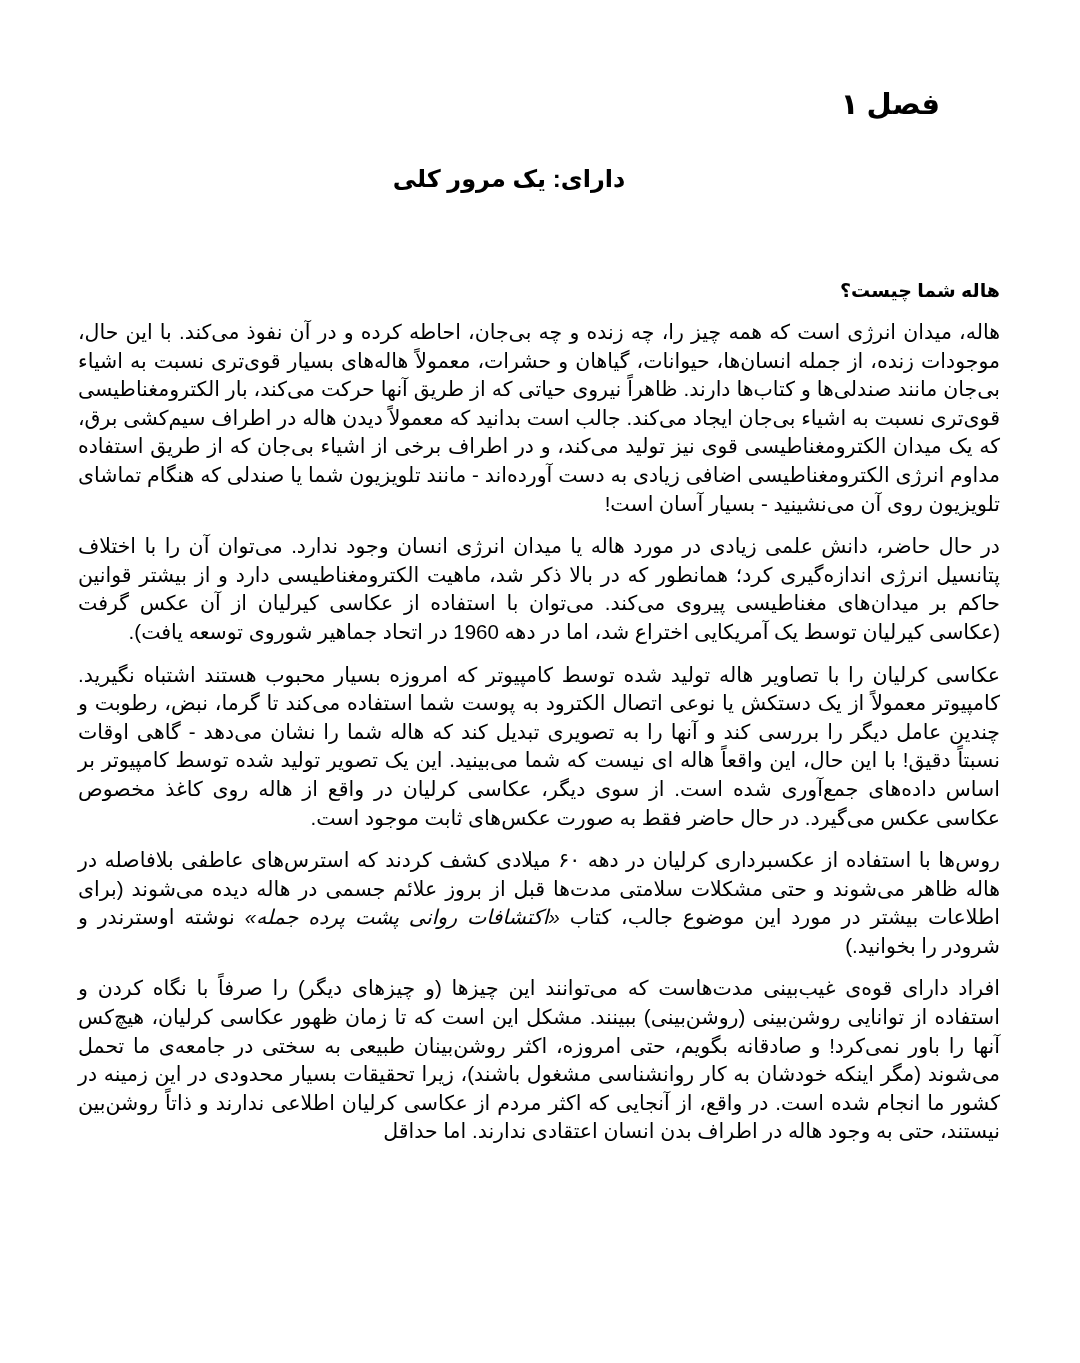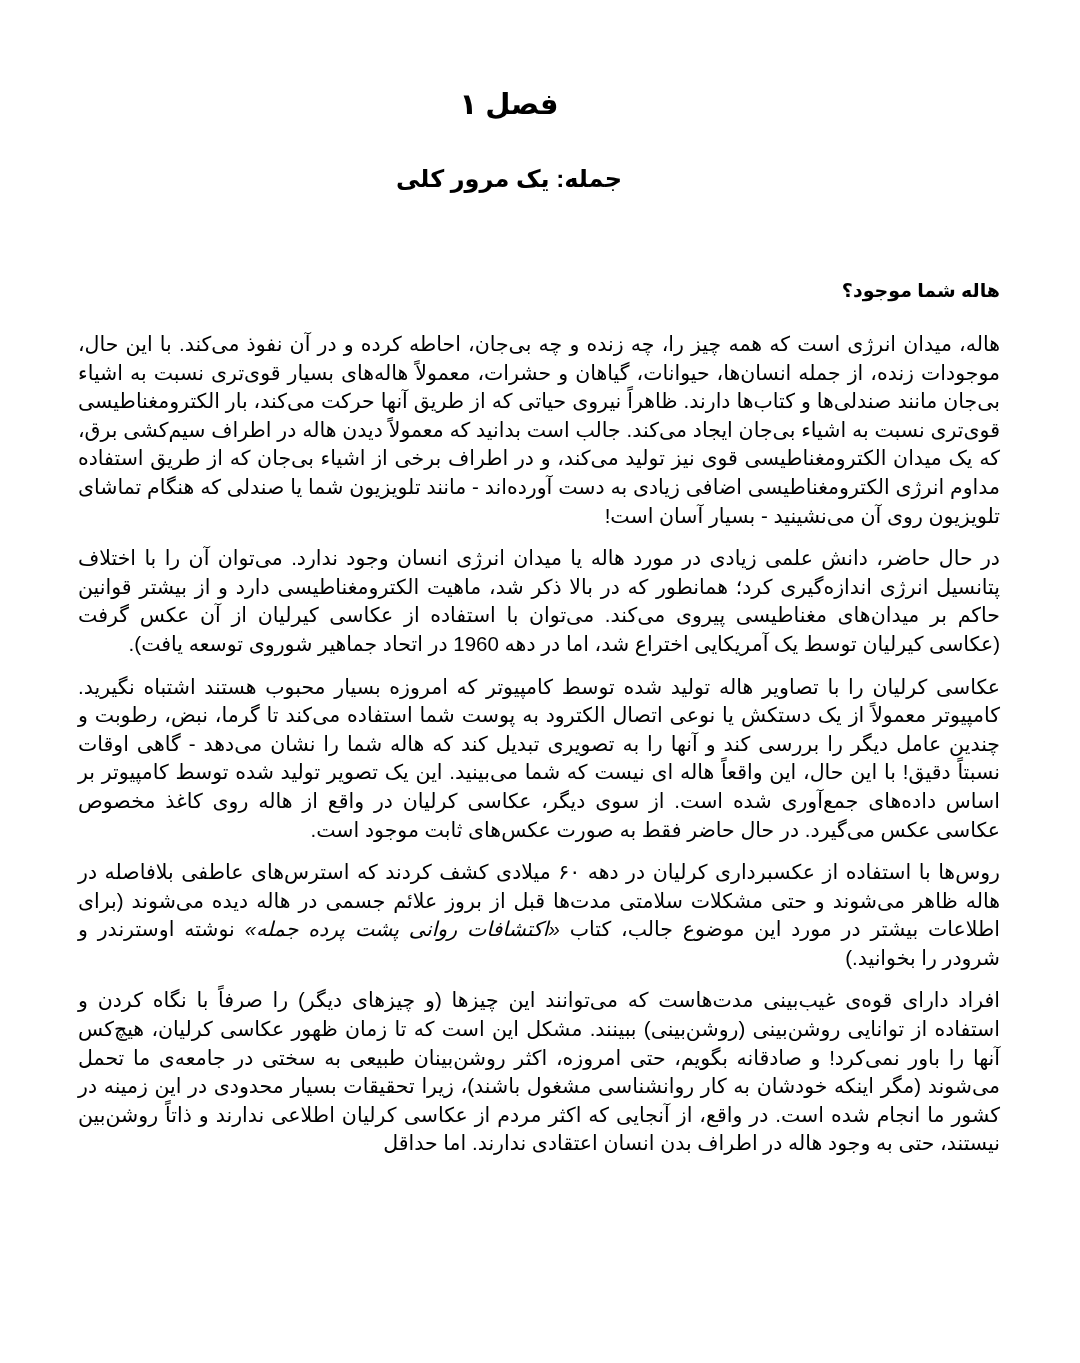--- a/index.html
+++ b/index.html
@@ -20,21 +20,20 @@
       left: 78px;
       right: 80px;
       top: 0;
       direction: rtl;
       text-align: right;
     }
     .chapter-title {
       position: absolute;
       left: 0; right: 0;
       top: 84px;
-      text-align: center;
       font-weight: bold;
       font-size: 29px;
       line-height: 40px;
       margin: 0;
       padding-right: 60px;
     }
     .chapter-subtitle {
       position: absolute;
       left: 0; right: 0;
       top: 162px;
@@ -57,33 +56,33 @@
     .body {
       position: absolute;
       left: 0; right: 0;
       top: 318px;
     }
     .para {
       font-size: 20.5px;
       line-height: 28.6px;
       text-align: justify;
       text-align-last: right;
-      margin: 12px 0 14px 0;
+      margin: 0 0 14px 0;
     }
     .para em {
       font-style: italic;
     }
   </style>
 </head>
 <body>
 
 <div class="page">
   <h1 class="chapter-title">فصل ۱</h1>
-  <h2 class="chapter-subtitle">جمله: یک مرور کلی</h2>
-  <h3 class="section-heading">هاله شما موجود؟</h3>
+  <h2 class="chapter-subtitle">دارای: یک مرور کلی</h2>
+  <h3 class="section-heading">هاله شما چیست؟</h3>
 
   <div class="body">
     <p class="para">هاله، میدان انرژی است که همه چیز را، چه زنده و چه بی‌جان، احاطه کرده و در آن نفوذ می‌کند. با این حال، موجودات زنده، از جمله انسان‌ها، حیوانات، گیاهان و حشرات، معمولاً هاله‌های بسیار قوی‌تری نسبت به اشیاء بی‌جان مانند صندلی‌ها و کتاب‌ها دارند. ظاهراً نیروی حیاتی که از طریق آنها حرکت می‌کند، بار الکترومغناطیسی قوی‌تری نسبت به اشیاء بی‌جان ایجاد می‌کند. جالب است بدانید که معمولاً دیدن هاله در اطراف سیم‌کشی برق، که یک میدان الکترومغناطیسی قوی نیز تولید می‌کند، و در اطراف برخی از اشیاء بی‌جان که از طریق استفاده مداوم انرژی الکترومغناطیسی اضافی زیادی به دست آورده‌اند - مانند تلویزیون شما یا صندلی که هنگام تماشای تلویزیون روی آن می‌نشینید - بسیار آسان است!</p>
     <p class="para">در حال حاضر، دانش علمی زیادی در مورد هاله یا میدان انرژی انسان وجود ندارد. می‌توان آن را با اختلاف پتانسیل انرژی اندازه‌گیری کرد؛ همانطور که در بالا ذکر شد، ماهیت الکترومغناطیسی دارد و از بیشتر قوانین حاکم بر میدان‌های مغناطیسی پیروی می‌کند. می‌توان با استفاده از عکاسی کیرلیان از آن عکس گرفت (عکاسی کیرلیان توسط یک آمریکایی اختراع شد، اما در دهه 1960 در اتحاد جماهیر شوروی توسعه یافت).</p>
     <p class="para">عکاسی کرلیان را با تصاویر  هاله تولید شده توسط کامپیوتر که امروزه بسیار محبوب هستند اشتباه نگیرید. کامپیوتر معمولاً از یک دستکش یا نوعی اتصال الکترود به پوست شما استفاده می‌کند تا گرما، نبض، رطوبت و چندین عامل دیگر را بررسی کند و آنها را به تصویری تبدیل کند که هاله شما را نشان می‌دهد - گاهی اوقات نسبتاً دقیق! با این حال، این واقعاً هاله ای نیست که شما می‌بینید. این یک تصویر تولید شده توسط کامپیوتر بر اساس داده‌های جمع‌آوری شده است. از سوی دیگر، عکاسی کرلیان در واقع از هاله روی کاغذ مخصوص عکاسی عکس می‌گیرد. در حال حاضر فقط به صورت عکس‌های ثابت موجود است.</p>
     <p class="para"><span>روس‌ها با استفاده از عکسبرداری کرلیان در دهه ۶۰ میلادی کشف کردند که استرس‌های عاطفی بلافاصله در هاله ظاهر می‌شوند و حتی مشکلات سلامتی مدت‌ها قبل از بروز علائم جسمی در هاله دیده می‌شوند (برای اطلاعات بیشتر در مورد این موضوع جالب، کتاب </span><em>«اکتشافات روانی پشت پرده جمله»</em><span> نوشته اوسترندر و شرودر را بخوانید.)</span></p>
     <p class="para">افراد دارای قوه‌ی غیب‌بینی مدت‌هاست که می‌توانند این چیزها (و چیزهای دیگر) را صرفاً با نگاه کردن و استفاده از توانایی روشن‌بینی (روشن‌بینی) ببینند. مشکل این است که تا زمان ظهور عکاسی کرلیان، هیچ‌کس آنها را باور نمی‌کرد! و صادقانه بگویم، حتی امروزه، اکثر روشن‌بینان طبیعی به سختی در جامعه‌ی ما تحمل می‌شوند (مگر اینکه خودشان به کار روانشناسی مشغول باشند)، زیرا تحقیقات بسیار محدودی در این زمینه در کشور ما انجام شده است. در واقع، از آنجایی که اکثر مردم از عکاسی کرلیان اطلاعی ندارند و ذاتاً روشن‌بین نیستند، حتی به وجود هاله در اطراف بدن انسان اعتقادی ندارند. اما حداقل</p>
   </div>
 </div>
 

